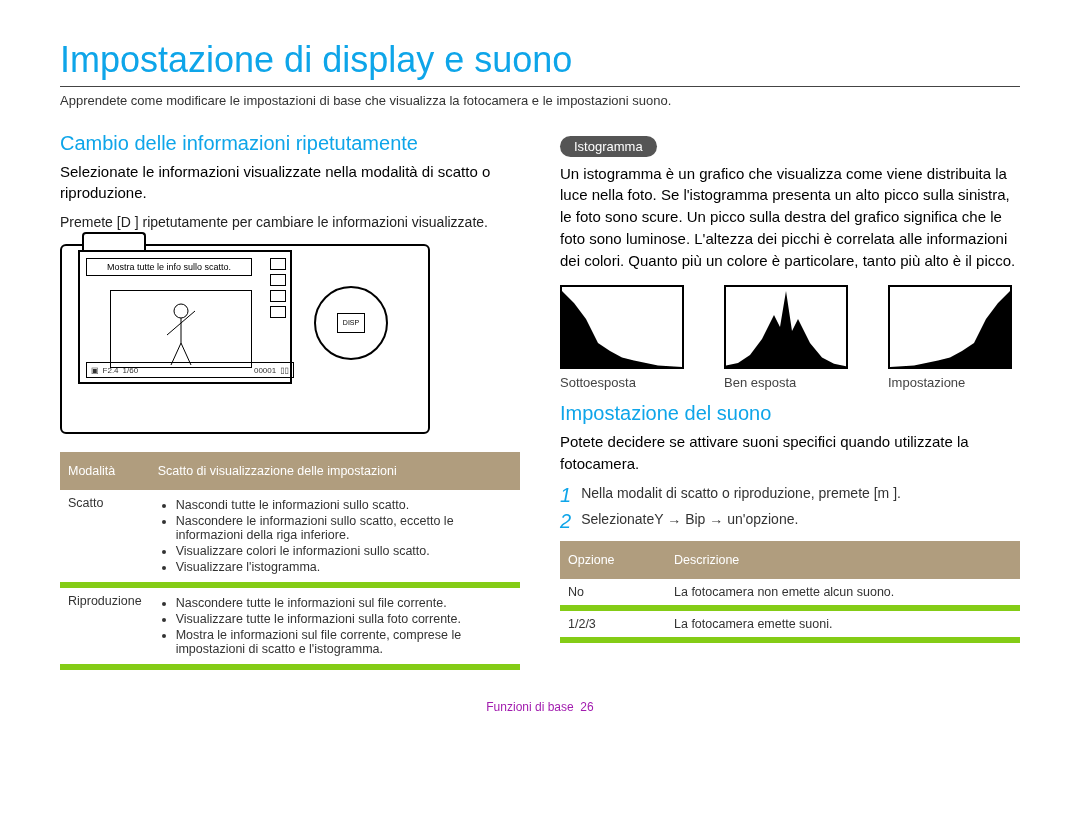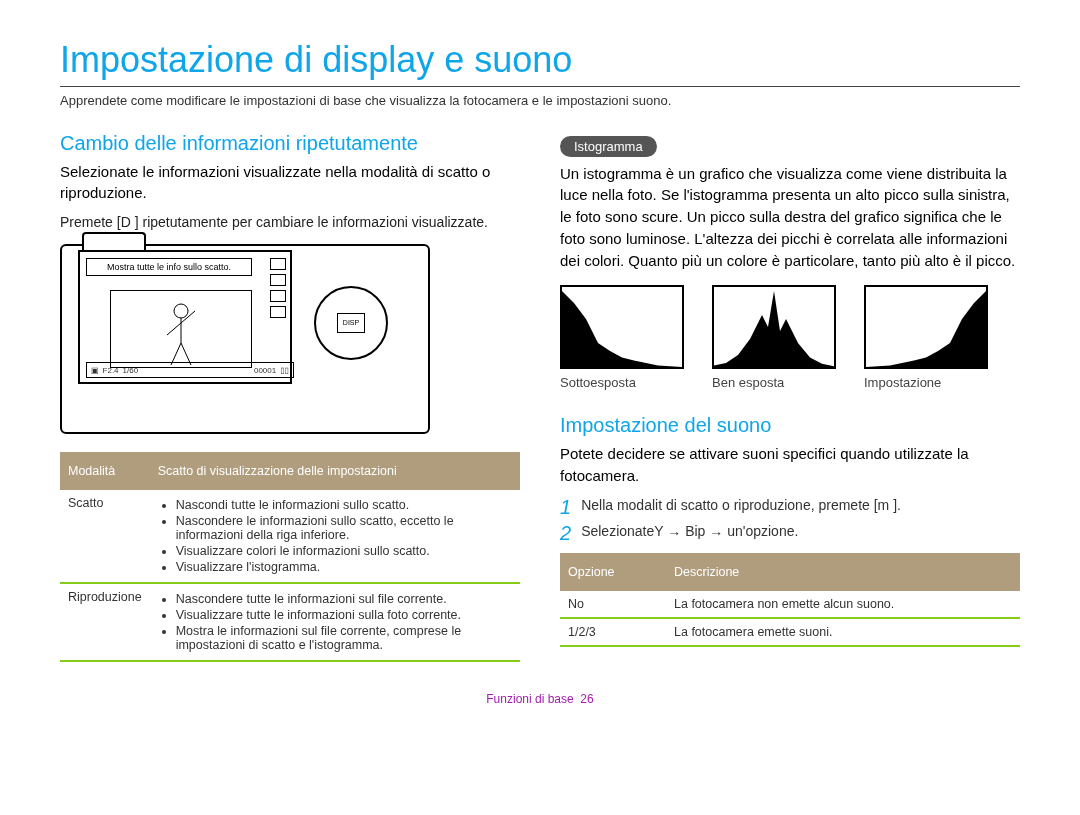--- a/index.html
+++ b/index.html
@@ -145,21 +145,21 @@
   table.tbl th {
     background: #b09d7e;
     color: #fff;
     font-weight: 400;
     text-align: left;
     padding: 12px 8px;
   }
   table.tbl td {
     padding: 6px 8px;
     vertical-align: top;
-    border-bottom: 2px solid #84cc16;
+    border-bottom: 6px solid #84cc16;
   }
   table.tbl ul {
     margin: 0;
     padding-left: 18px;
   }
   table.tbl li {
     margin: 2px 0;
   }
   
   .pill {
@@ -167,22 +167,22 @@
     background: #555;
     color: #fff;
     border-radius: 12px;
     padding: 3px 14px;
     font-size: 13px;
     margin-bottom: 6px;
     margin-top: 4px;
   }
   .histo-row {
     display: flex;
-    gap: 28px;
-    margin: 14px 0 24px 0;
+    gap: 40px;
+    margin: 14px 0 12px 0;
   }
   .histo-item {
     text-align: left;
     font-size: 13px;
     color: #444;
   }
   .histo-box {
     width: 120px;
     height: 80px;
     border: 2px solid #000;

